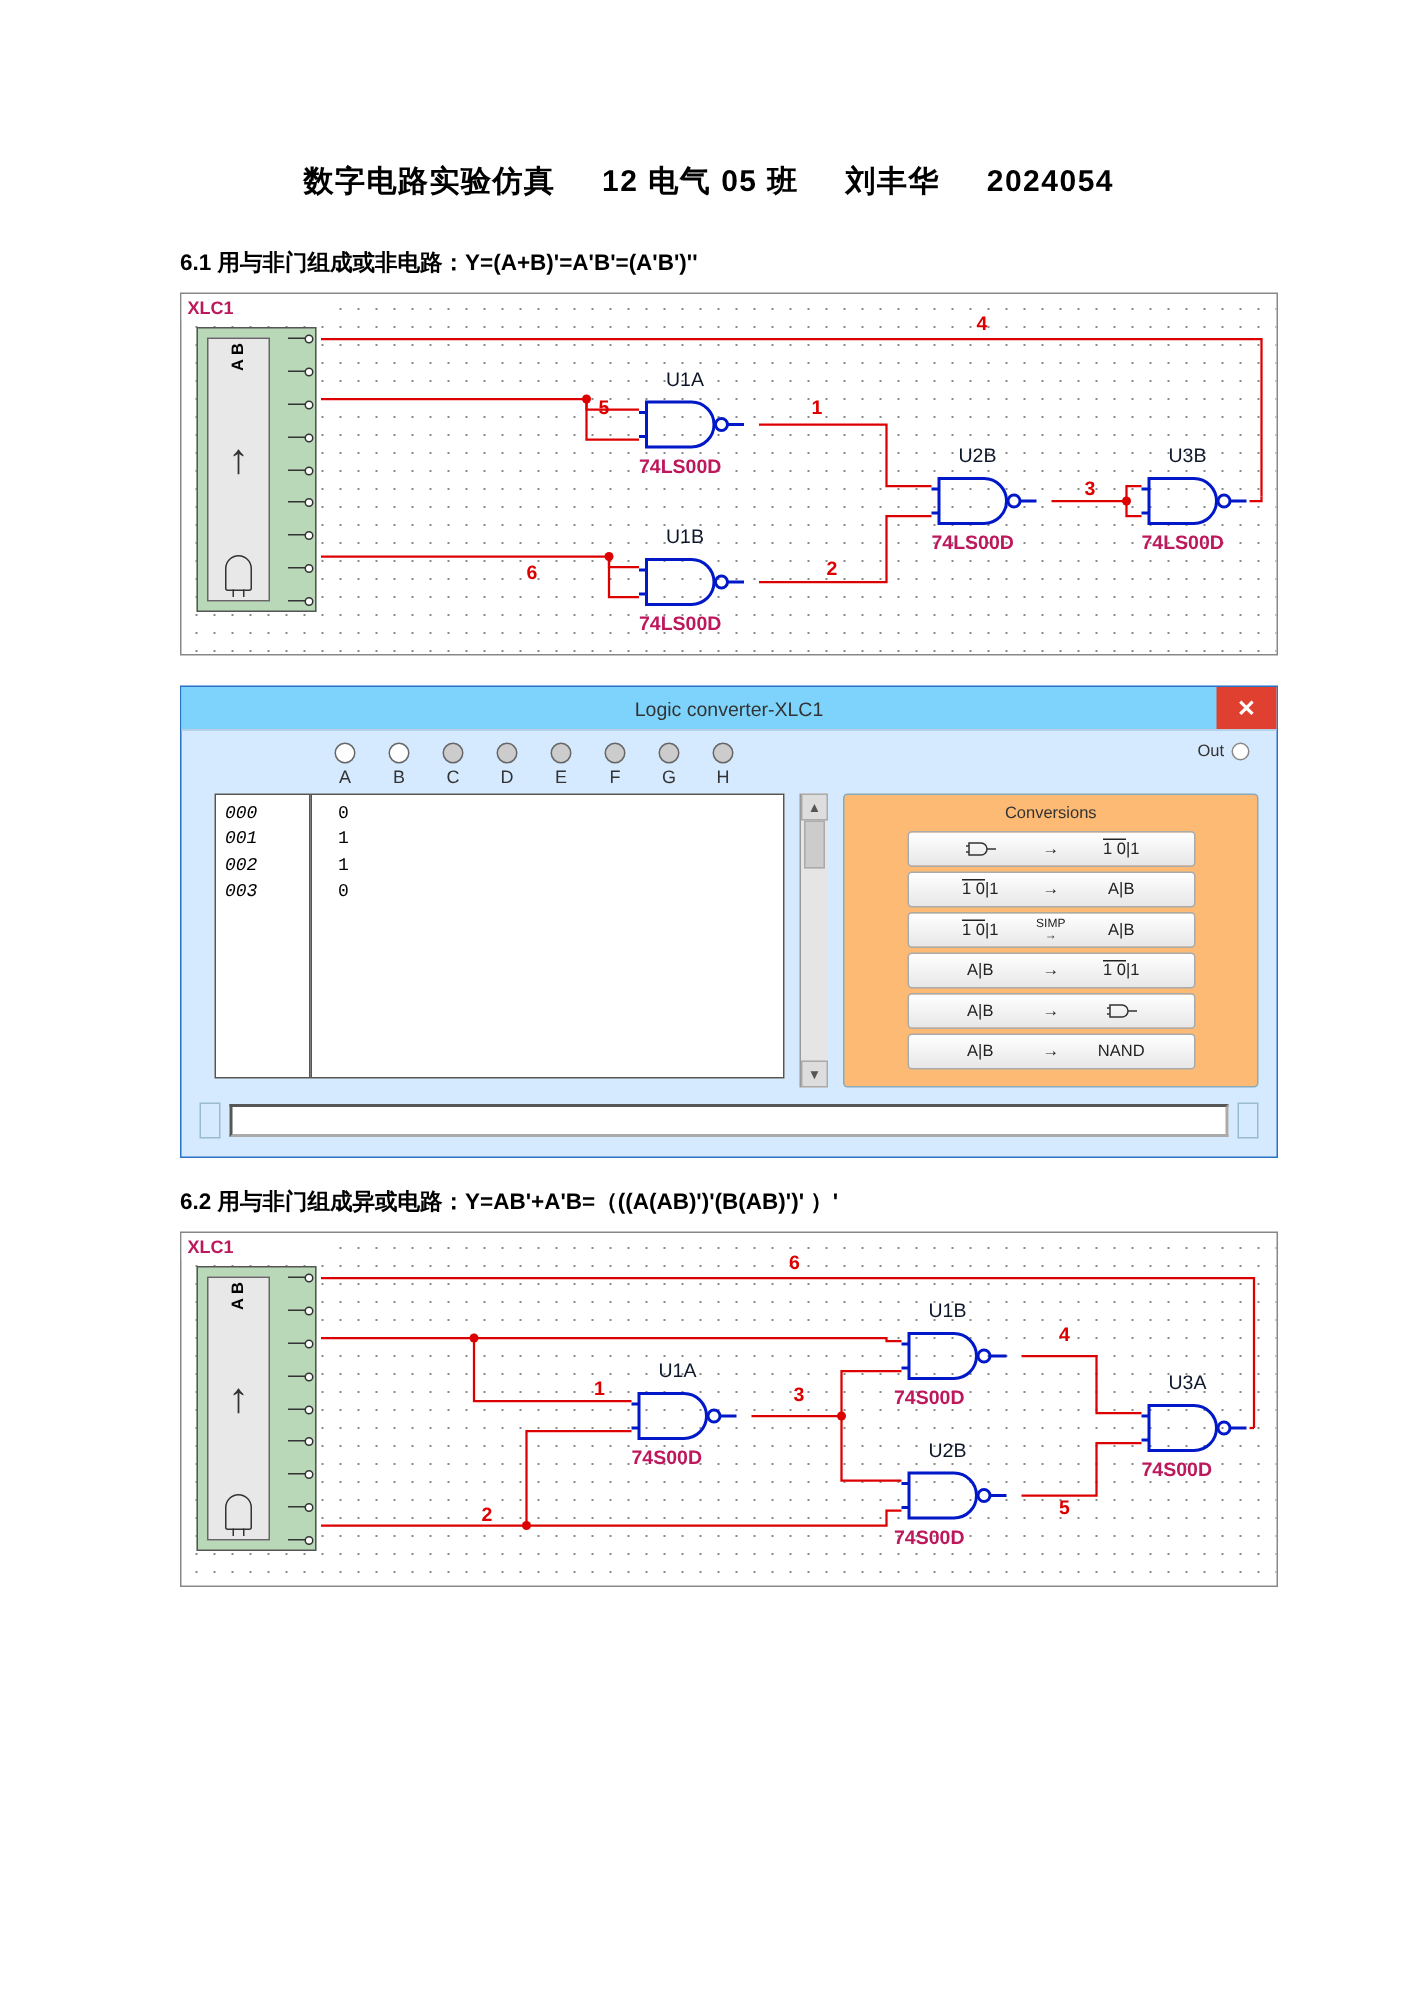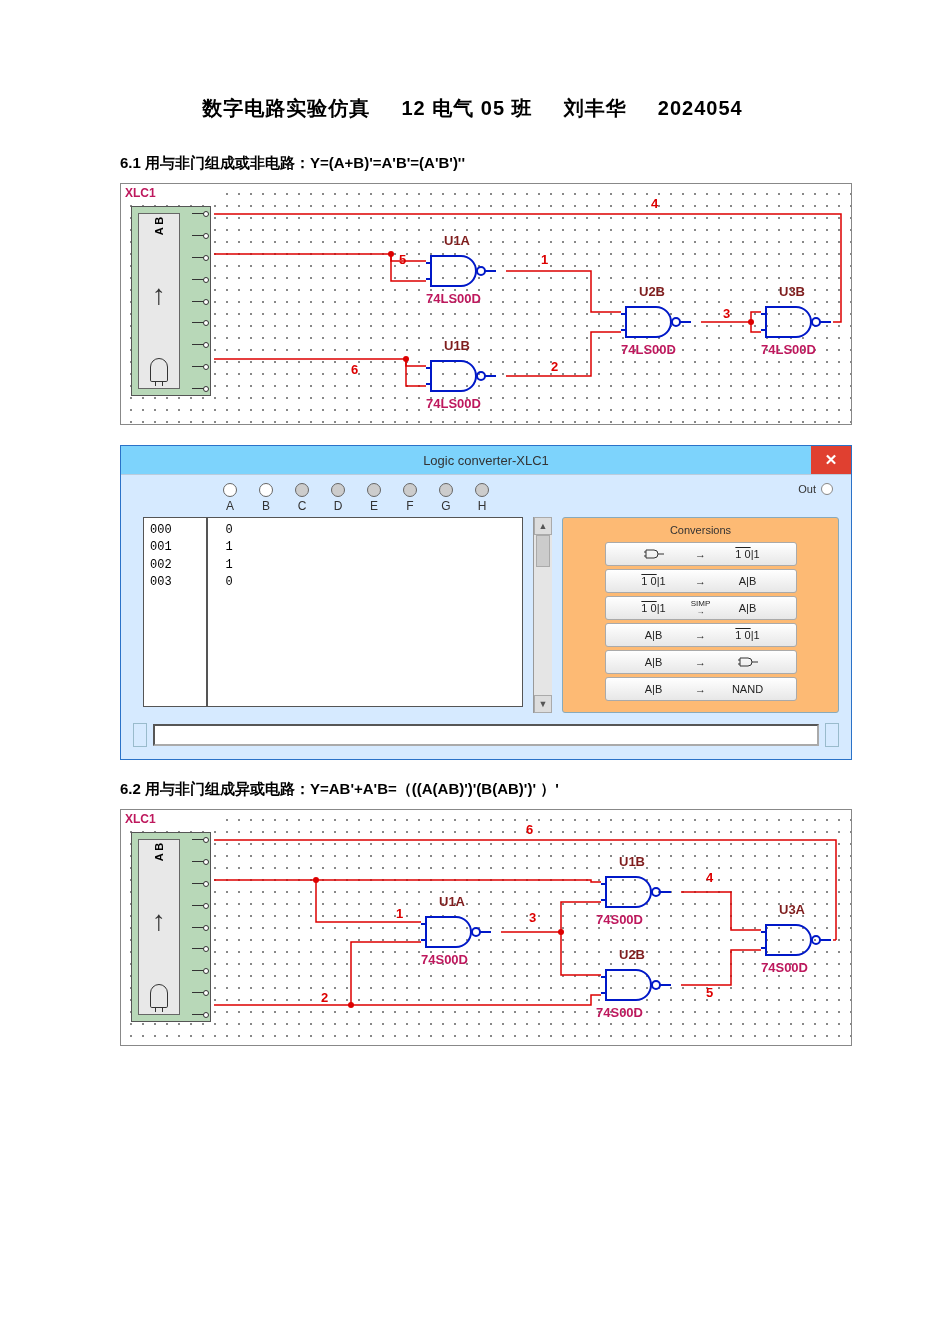--- a/index.html
+++ b/index.html
@@ -6,21 +6,21 @@
     margin: 0;
     padding: 0;
     background: #fff;
     font-family: "SimSun", "Songti SC", serif;
   }
   .page {
     width: 945px;
     height: 1116px;
     position: relative;
     background: #fff;
-    margin: 0 auto;
+    margin: 12px auto;
     box-sizing: border-box;
     padding: 95px 120px 40px 120px;
   }
   .doc-title {
     font-family: "SimHei", "Microsoft YaHei", sans-serif;
     font-size: 20px;
     font-weight: bold;
     text-align: center;
     color: #000;
     letter-spacing: 1px;
@@ -122,22 +122,22 @@
 
   
   .gate {
     position: absolute;
     width: 70px; height: 40px;
   }
   .gate svg { width:100%; height:100%; overflow:visible; }
   .gate-label {
     position:absolute;
     font-family: Arial, sans-serif;
-    font-size: 13px; font-weight: bold;
-    color: #7f1d1d;
+    font-size: 13px; font-weight: normal;
+    color: #0f172a;
     white-space: nowrap;
     text-align: right;
   }
   .part-label {
     position:absolute;
     font-family: Arial, sans-serif;
     font-size: 13px; font-weight: bold;
     color: #be185d;
     white-space: nowrap;
   }
@@ -213,21 +213,21 @@
     height: 190px;
     width: 380px;
     margin-left: 10px;
     font-family: "Courier New", monospace;
     font-size: 12px;
     color:#000;
     box-sizing:border-box;
   }
   .tt-idx {
     width: 50px; border-right:1px solid #555; padding:4px 6px;
-    white-space:pre; line-height:1.45;
+    white-space:pre; line-height:1.45;font-style:italic;
   }
   .tt-bits {
     flex:1; padding:4px 8px; white-space:pre; line-height:1.45;
   }
   .tt-out {
     width: 30px; border-left:1px solid #555; padding:4px 6px;
     white-space:pre; line-height:1.45; text-align:center;
   }
   .tt-scroll {
     width:18px; background:#e5e5e5; border-left:1px solid #999;

